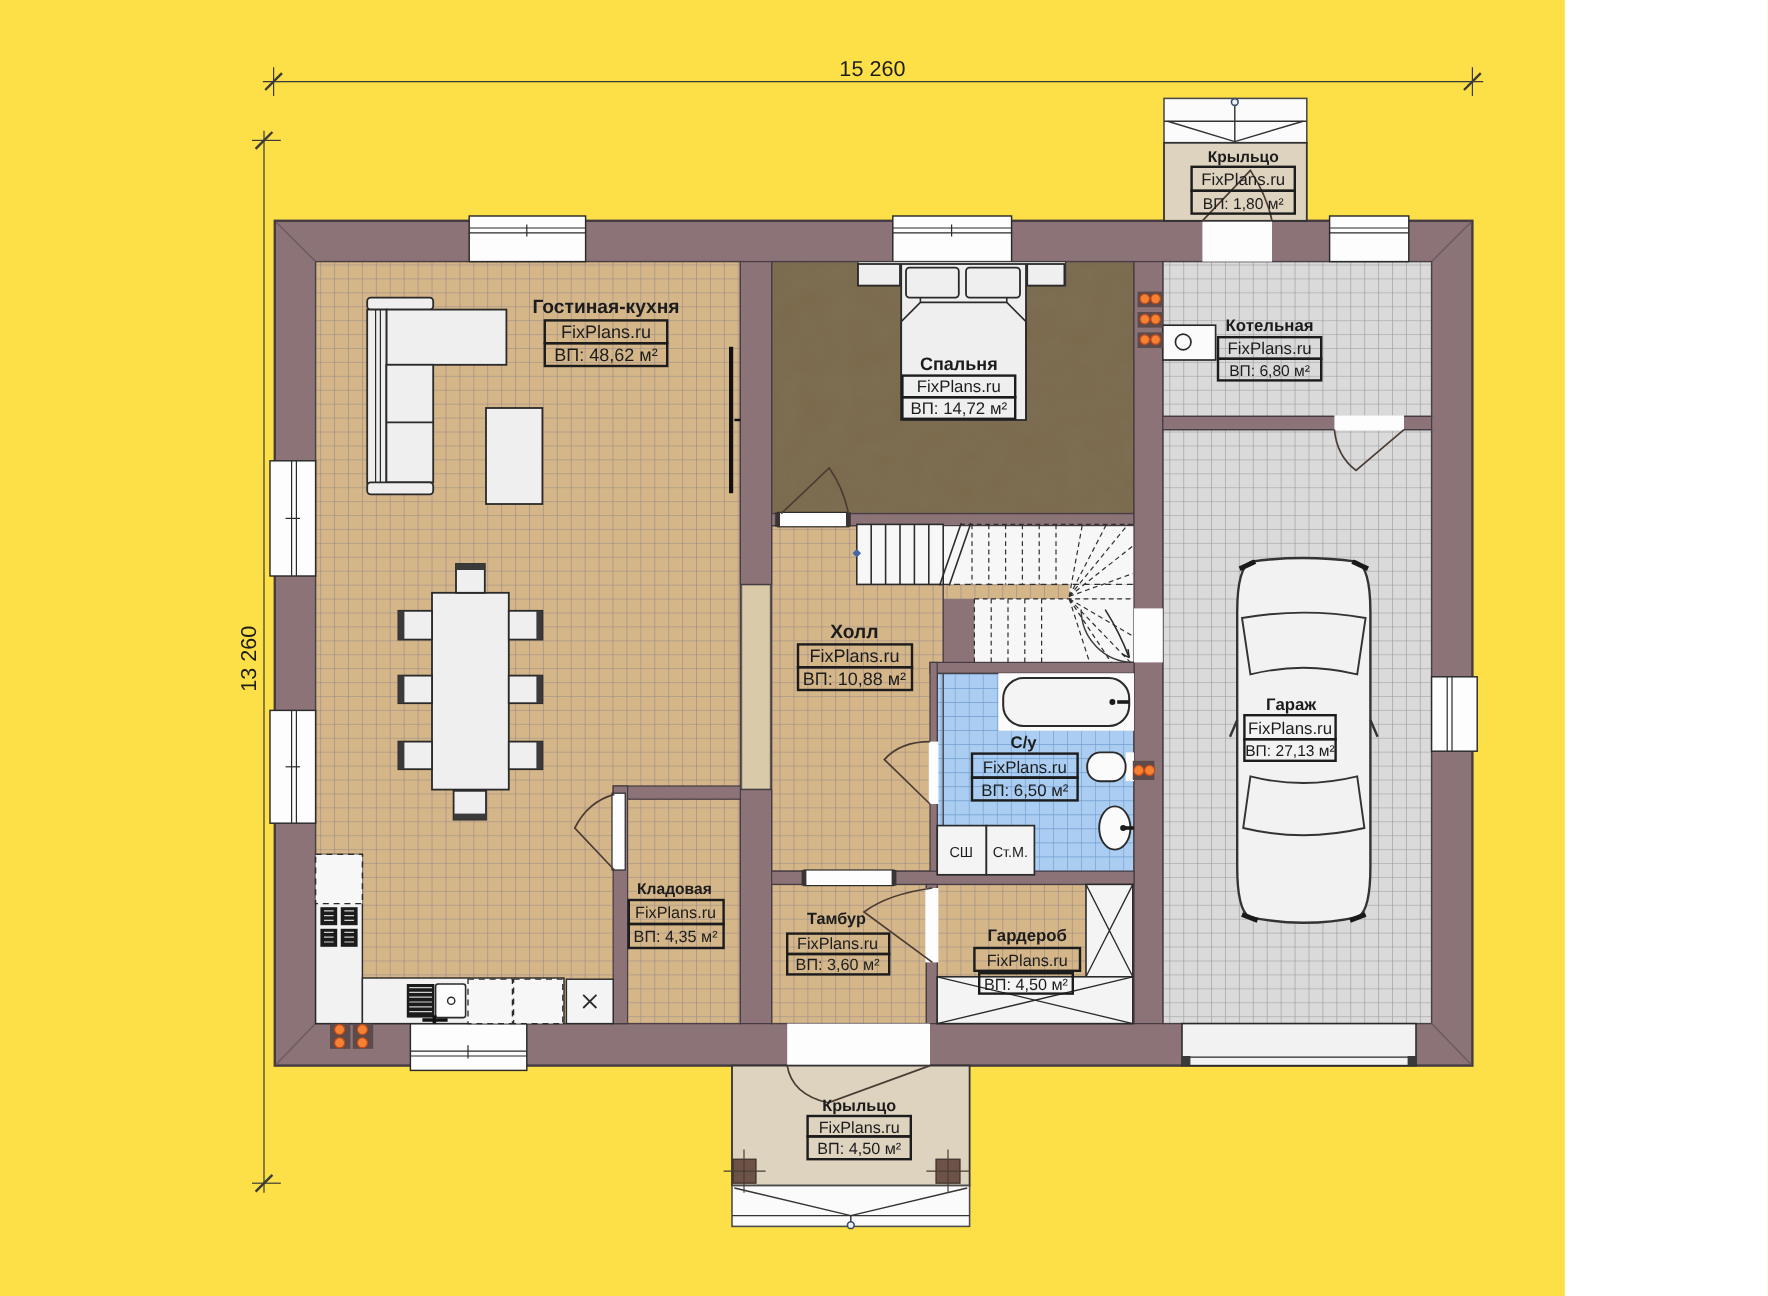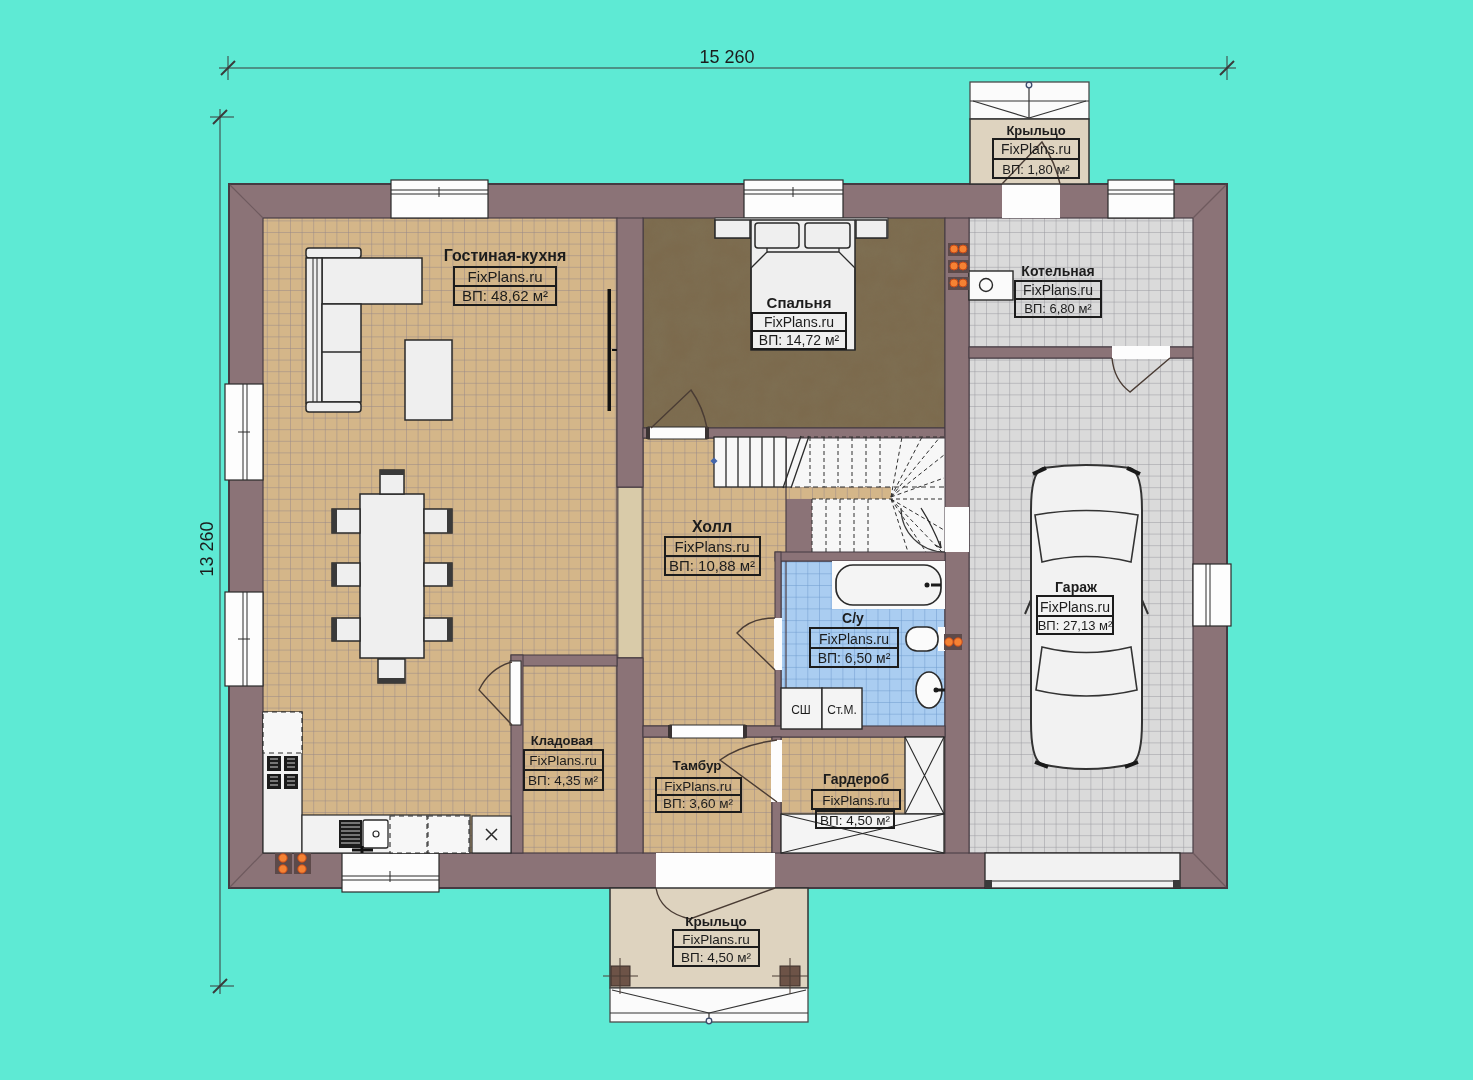--- a/index.html
+++ b/index.html
@@ -1,15 +1,15 @@
 <!DOCTYPE html>
 <html><head><meta charset="utf-8">
 <style>
 html,body{margin:0;padding:0;background:#fff;}
-#pg{position:relative;width:1473px;height:1080px;background:#5eead4;overflow:hidden;
+#pg{position:relative;width:1304px;height:1080px;background:#fde047;overflow:hidden;
 font-family:"Liberation Sans",sans-serif;}
 svg{position:absolute;left:0;top:0;}
 text{font-family:"Liberation Sans",sans-serif;fill:#1c1c1c;}
 .bx{fill:none;stroke:#1c1c1c;stroke-width:2;}
 .rn{font-weight:bold;}
 .w{fill:#8b7377;stroke:#453b42;stroke-width:1;}
 .win{fill:#fdfdfd;stroke:#2a2a2a;stroke-width:1.2;}
 .fl{stroke:#2a2a2a;stroke-width:1.3;fill:none;}
 .fw{fill:#efefef;stroke:#2a2a2a;stroke-width:1.5;}
 .dsh{stroke:#2f2f2f;stroke-width:1;fill:none;stroke-dasharray:4 3;}

